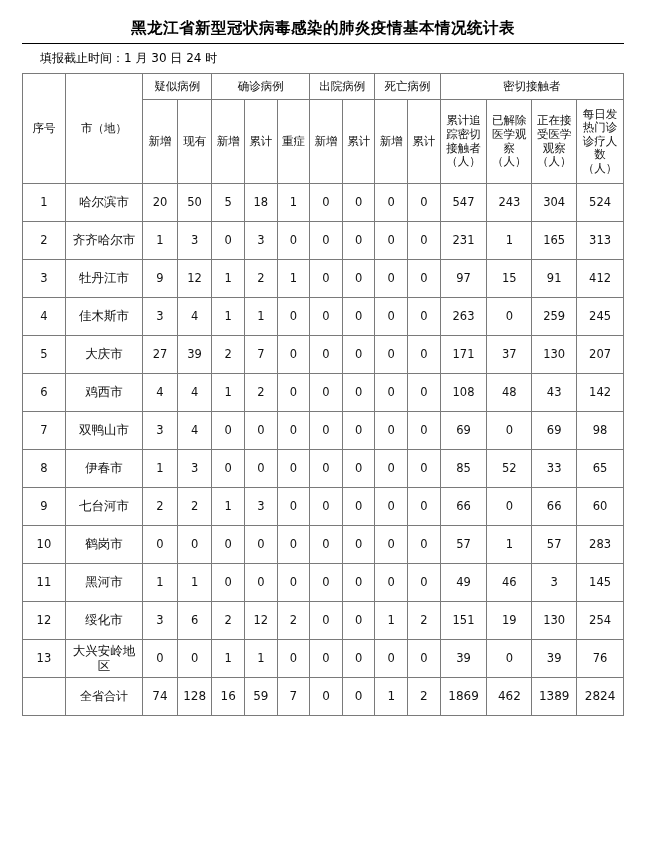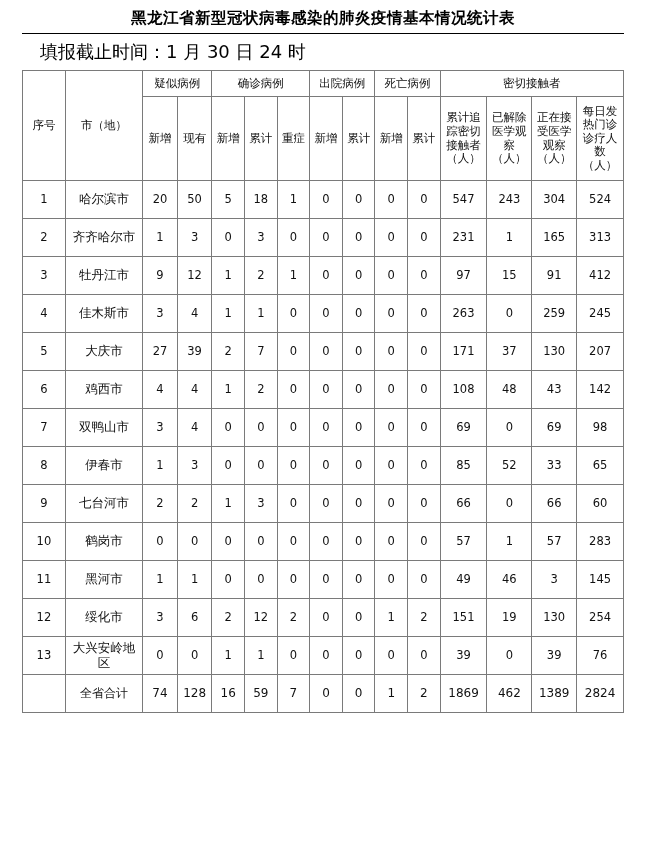--- a/index.html
+++ b/index.html
@@ -20,32 +20,32 @@
     width: 646px;
     height: 845px;
     box-sizing: border-box;
     padding: 0 22px;
   }
   .doc-title {
     text-align: center;
     font-size: 15.5px;
     font-weight: bold;
     letter-spacing: 0.5px;
-    padding-top: 8px;
+    padding-top: 18px;
     padding-bottom: 2px;
     color: #000;
   }
   .title-underline {
     width: 100%;
     height: 1px;
     background: #000;
     margin: 2px 0 6px 0;
   }
   .subtitle {
-    font-size: 18px;
+    font-size: 12px;
     padding-left: 18px;
     padding-bottom: 6px;
     color: #000;
   }
   table.stat {
     border-collapse: collapse;
     width: 100%;
     table-layout: fixed;
     font-size: 11.5px;
   }

